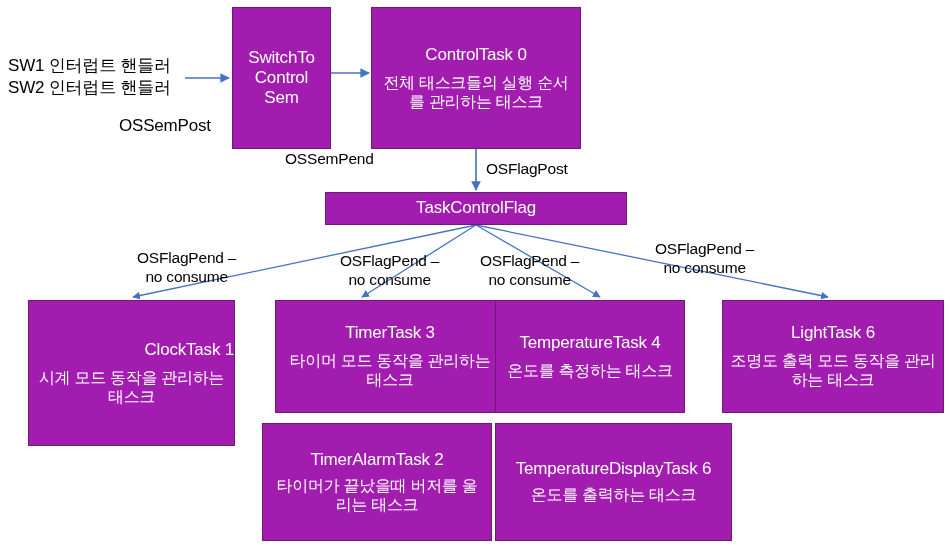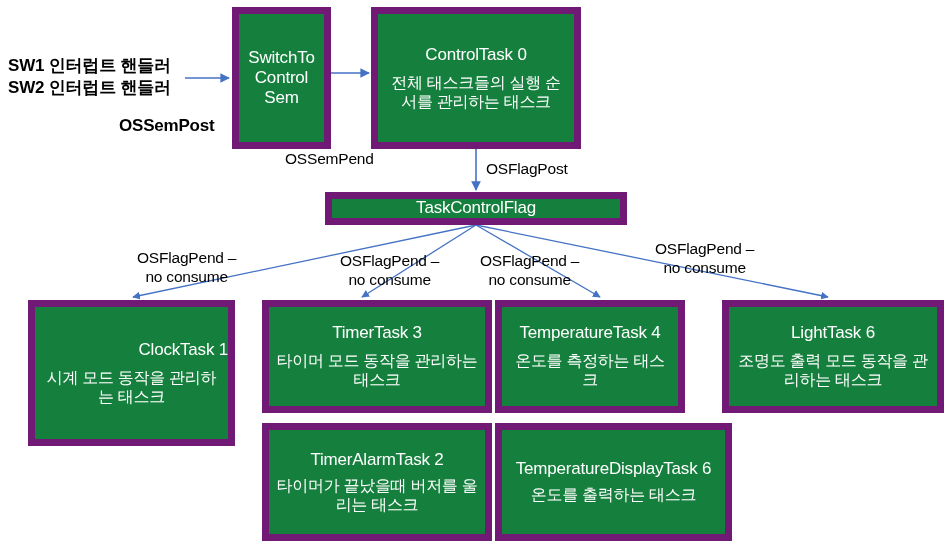--- a/index.html
+++ b/index.html
@@ -20,22 +20,22 @@
   #edges {
     position: absolute;
     left: 0;
     top: 0;
     width: 950px;
     height: 551px;
     pointer-events: none;
   }
   .node {
     position: absolute;
-    background: #15803d;
-    border: 7px solid #701a75;
+    background: #a21caf;
+    border: 1px solid #701a75;
     box-sizing: border-box;
     color: #ffffff;
     display: flex;
     flex-direction: column;
     align-items: center;
     justify-content: center;
     text-align: center;
     line-height: 1.18;
   }
   .node .title {
@@ -55,21 +55,20 @@
   .node.tight .desc {
     margin-top: 7px;
   }
   .plain-label {
     position: absolute;
     color: #000000;
     font-size: 17px;
     line-height: 1.28;
     white-space: pre;
     letter-spacing: -0.2px;
-    font-weight: bold;
   }
   .edge-label {
     position: absolute;
     color: #000000;
     font-size: 15.5px;
     line-height: 1.22;
     white-space: pre;
     text-align: center;
     letter-spacing: -0.2px;
   }
@@ -115,21 +114,21 @@
 
   <div class="node single" style="left:325px; top:192px; width:302px; height:33px;">
     <div class="title">TaskControlFlag</div>
   </div>
 
   <div class="node" style="left:28px; top:300px; width:207px; height:146px;align-items:flex-end;">
     <div class="title">ClockTask 1</div>
     <div class="desc">시계 모드 동작을 관리하는 태스크</div>
   </div>
 
-  <div class="node" style="left:262px; top:300px; width:230px; height:113px;">
+  <div class="node" style="left:275px; top:300px; width:230px; height:113px;">
     <div class="title">TimerTask 3</div>
     <div class="desc">타이머 모드 동작을 관리하는 태스크</div>
   </div>
 
   <div class="node" style="left:495px; top:300px; width:190px; height:113px;">
     <div class="title">TemperatureTask 4</div>
     <div class="desc">온도를 측정하는 태스크</div>
   </div>
 
   <div class="node" style="left:722px; top:300px; width:222px; height:113px;">

